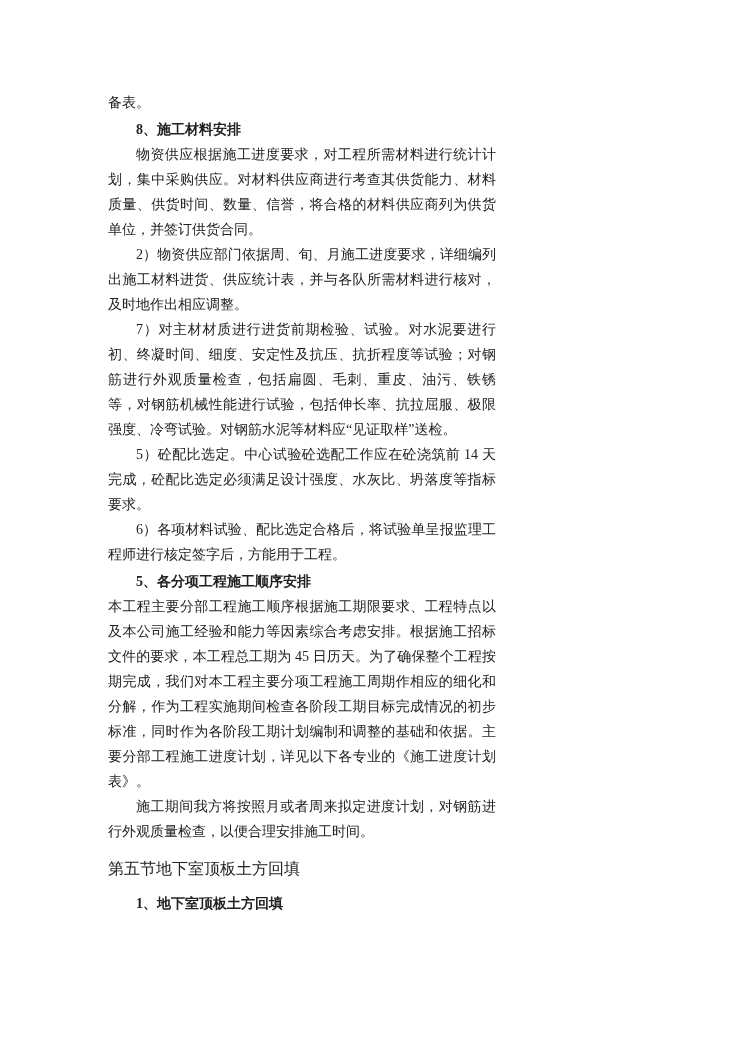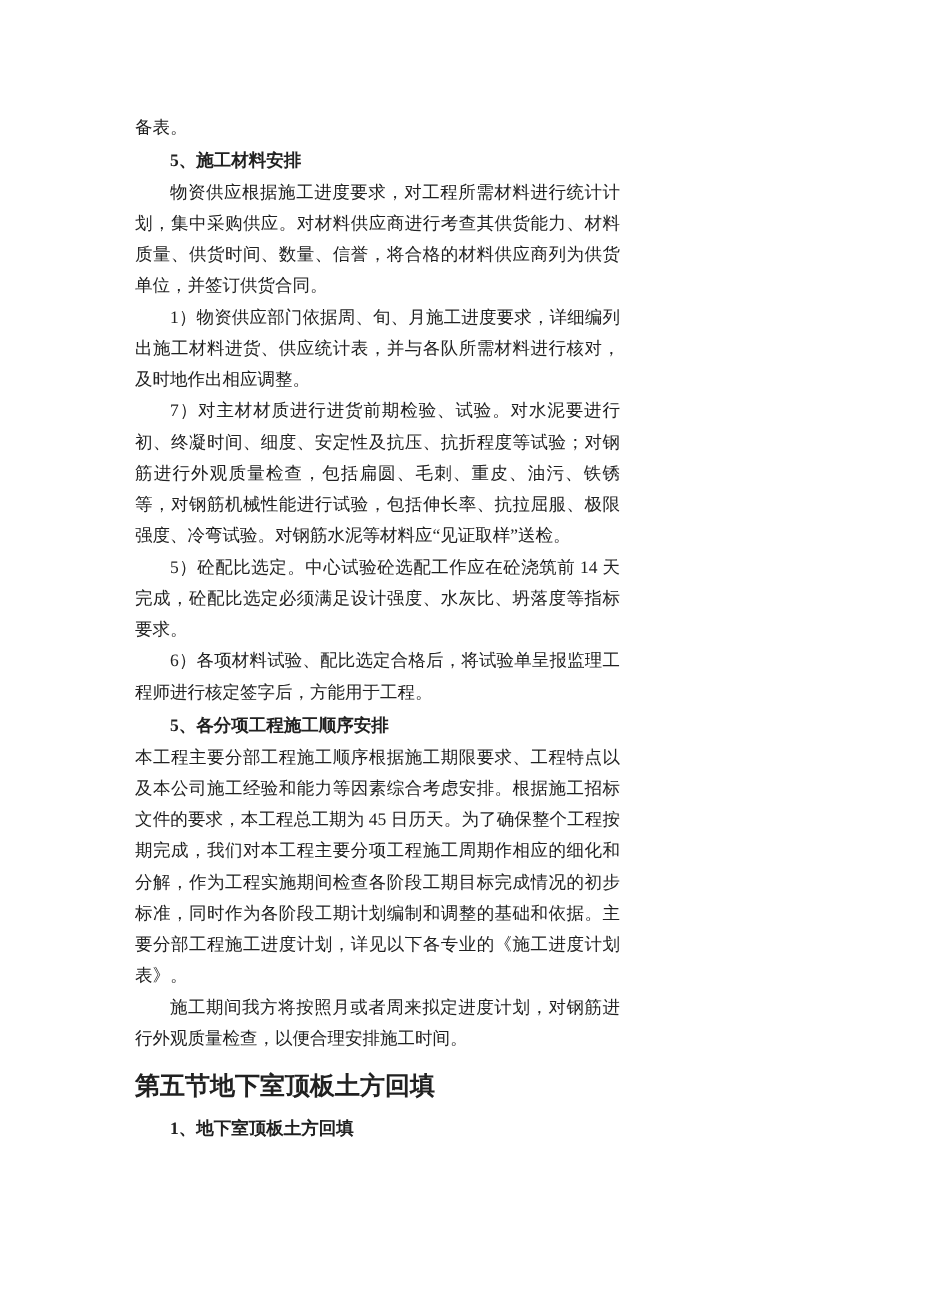--- a/index.html
+++ b/index.html
@@ -25,35 +25,35 @@
     text-align: justify;
   }
   .indent {
     text-indent: 2em;
   }
   .sub-heading {
     font-weight: bold;
     margin-top: 2px !important;
   }
   .chapter-heading {
-    font-size: 20px;
-    font-weight: bold;
+    font-size: 16px;
+    font-weight: normal;
     line-height: 32px;
     margin: 9px 0 6px 0 !important;
     text-align: left !important;
   }
 </style>
 </head>
 <body>
 
 <div class="page">
   <p class="body">备表。</p>
-  <p class="sub-heading indent">5、施工材料安排</p>
+  <p class="sub-heading indent">8、施工材料安排</p>
   <p class="body indent">物资供应根据施工进度要求，对工程所需材料进行统计计划，集中采购供应。对材料供应商进行考查其供货能力、材料质量、供货时间、数量、信誉，将合格的材料供应商列为供货单位，并签订供货合同。</p>
-  <p class="body indent">1）物资供应部门依据周、旬、月施工进度要求，详细编列出施工材料进货、供应统计表，并与各队所需材料进行核对，及时地作出相应调整。</p>
+  <p class="body indent">2）物资供应部门依据周、旬、月施工进度要求，详细编列出施工材料进货、供应统计表，并与各队所需材料进行核对，及时地作出相应调整。</p>
   <p class="body indent">7）对主材材质进行进货前期检验、试验。对水泥要进行初、终凝时间、细度、安定性及抗压、抗折程度等试验；对钢筋进行外观质量检查，包括扁圆、毛刺、重皮、油污、铁锈等，对钢筋机械性能进行试验，包括伸长率、抗拉屈服、极限强度、冷弯试验。对钢筋水泥等材料应“见证取样”送检。</p>
   <p class="body indent">5）砼配比选定。中心试验砼选配工作应在砼浇筑前 14 天完成，砼配比选定必须满足设计强度、水灰比、坍落度等指标要求。</p>
   <p class="body indent">6）各项材料试验、配比选定合格后，将试验单呈报监理工程师进行核定签字后，方能用于工程。</p>
   <p class="sub-heading indent">5、各分项工程施工顺序安排</p>
   <p class="body">本工程主要分部工程施工顺序根据施工期限要求、工程特点以及本公司施工经验和能力等因素综合考虑安排。根据施工招标文件的要求，本工程总工期为 45 日历天。为了确保整个工程按期完成，我们对本工程主要分项工程施工周期作相应的细化和分解，作为工程实施期间检查各阶段工期目标完成情况的初步标准，同时作为各阶段工期计划编制和调整的基础和依据。主要分部工程施工进度计划，详见以下各专业的《施工进度计划表》。</p>
   <p class="body indent">施工期间我方将按照月或者周来拟定进度计划，对钢筋进行外观质量检查，以便合理安排施工时间。</p>
   <p class="chapter-heading">第五节地下室顶板土方回填</p>
   <p class="sub-heading indent">1、地下室顶板土方回填</p>
 </div>
 

